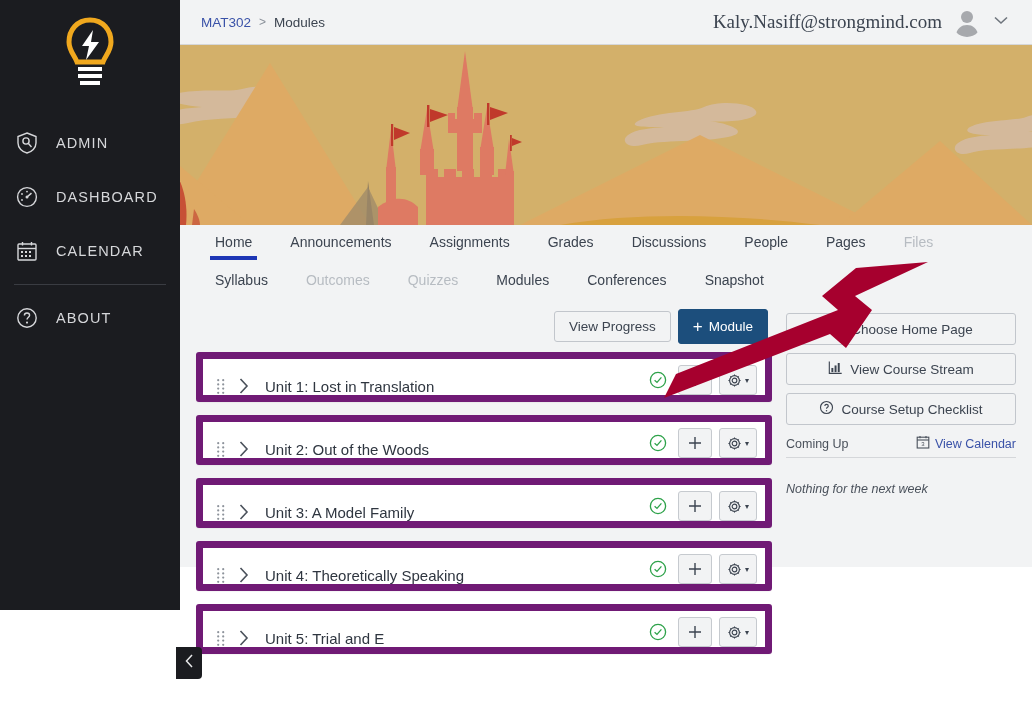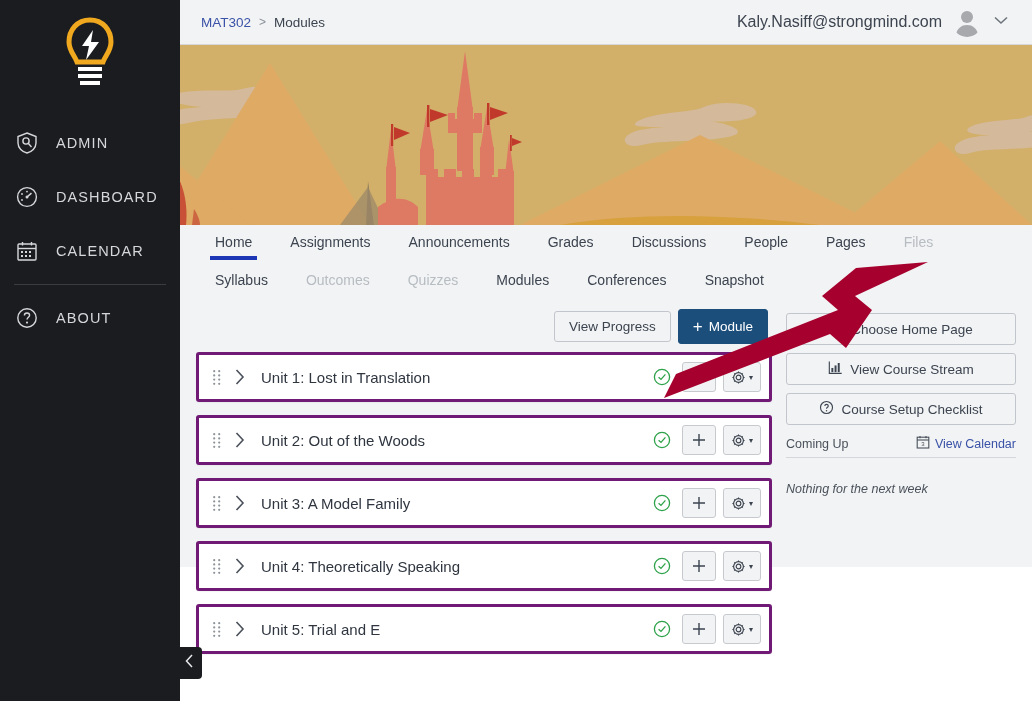--- a/index.html
+++ b/index.html
@@ -6,21 +6,21 @@
   html, body {
     width: 1032px; height: 701px;
     overflow: hidden;
     font-family: "Liberation Sans", sans-serif;
     background: #ffffff;
   }
   #app { position: relative; width: 1032px; height: 701px; display: flex; }
 
   
   .globalnav {
-    width: 180px; height: 701px;
+    width: 180px; height: 610px;
     background: #1b1c20;
     flex: 0 0 180px;
     position: relative;
     color: #cfd1d4;
   }
   .brand {
     height: 108px;
     display: flex; align-items: center; justify-content: center;
   }
   .bulb { width: 52px; height: 76px; position: relative; }
@@ -63,21 +63,21 @@
     display: flex; align-items: center;
     padding: 0 22px 0 21px;
     position: relative;
   }
   .crumb { font-size: 13.5px; color: #3c4450; display: flex; align-items: center; gap: 8px; }
   .crumb a { color: #3a52a8; text-decoration: none; cursor: pointer; }
   .crumb .sep { color: #8a9099; font-size: 12px; }
   .topright {
     margin-left: auto; display: flex; align-items: center; gap: 10px;
   }
-  .username { font-size: 16px; color: #3c4450; }
+  .username { font-size: 19px; color: #3c4450; font-family: Liberation Serif, serif; }
   .avatar {
     width: 30px; height: 30px; border-radius: 50%;
     background: #f2f3f4; position: relative; overflow: hidden;
   }
 
   
   .banner { height: 180px; width: 100%; position: relative; overflow: hidden; background: #d3b06a; }
   .banner svg { display: block; width: 100%; height: 100%; }
 
   
@@ -127,24 +127,24 @@
   }
   .btn.primary {
     background: #1c4e7c; border-color: #1c4e7c; color: #ffffff;
     display: flex; align-items: center; gap: 6px;
   }
   .btn.primary .pl { font-size: 17px; line-height: 1; font-weight: 300; }
 
   .modlist { display: flex; flex-direction: column; gap: 13px; }
   .modrow {
     background: #ffffff;
-    border: 3px solid #701a75;
+    border: 7px solid #701a75;
     border-radius: 3px;
     height: 50px;
-    display: flex; align-items: center;
+    display: flex; align-items: flex-end;
     padding: 0 8px 0 10px;
     box-shadow: 0 1px 1px rgba(0,0,0,0.04);
   }
   .drag { width: 16px; height: 18px; display: flex; align-items: center; justify-content: center; cursor: grab; }
   .chev { width: 28px; display: flex; align-items: center; justify-content: center; cursor: pointer; }
   .modtitle { font-size: 15px; color: #2f3640; margin-left: 8px; }
   .modactions { margin-left: auto; display: flex; align-items: center; gap: 7px; }
   .check { width: 18px; height: 18px; margin-right: 4px; }
   .iconbtn {
     border: 1px solid #c6cacf; background: #f2f3f4;
@@ -359,22 +359,22 @@
         </g>
 
         <path d="M-4 128 C4 142 8 160 6 180 L-6 180 Z" fill="#c0392b" opacity="0.8"></path>
         <path d="M14 164 C18 170 20 176 20 180 L12 180 Z" fill="#c0392b" opacity="0.6"></path>
       </svg>
     </div>
 
     <div class="coursenav">
       <div class="tabrow">
         <div class="tab active">Home</div>
+        <div class="tab">Announcements</div>
         <div class="tab">Assignments</div>
-        <div class="tab">Announcements</div>
         <div class="tab">Grades</div>
         <div class="tab">Discussions</div>
         <div class="tab">People</div>
         <div class="tab">Pages</div>
         <div class="tab dim">Files</div>
       </div>
       <div class="tabrow row2">
         <div class="tab">Syllabus</div>
         <div class="tab dim">Outcomes</div>
         <div class="tab dim">Quizzes</div>

